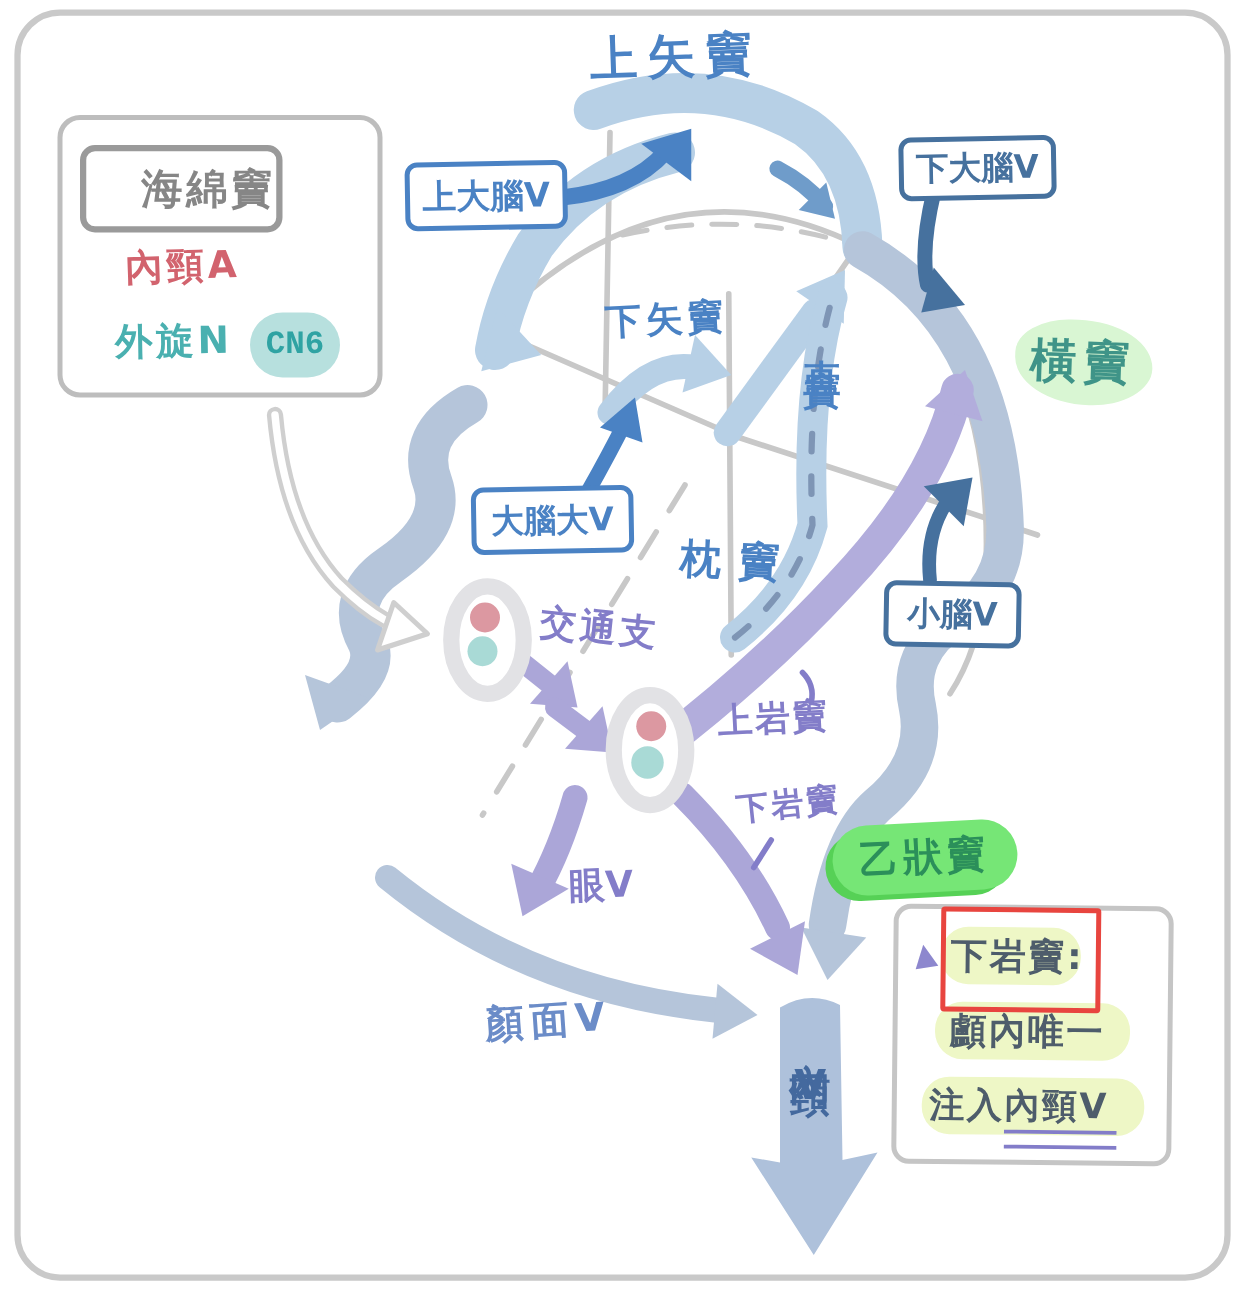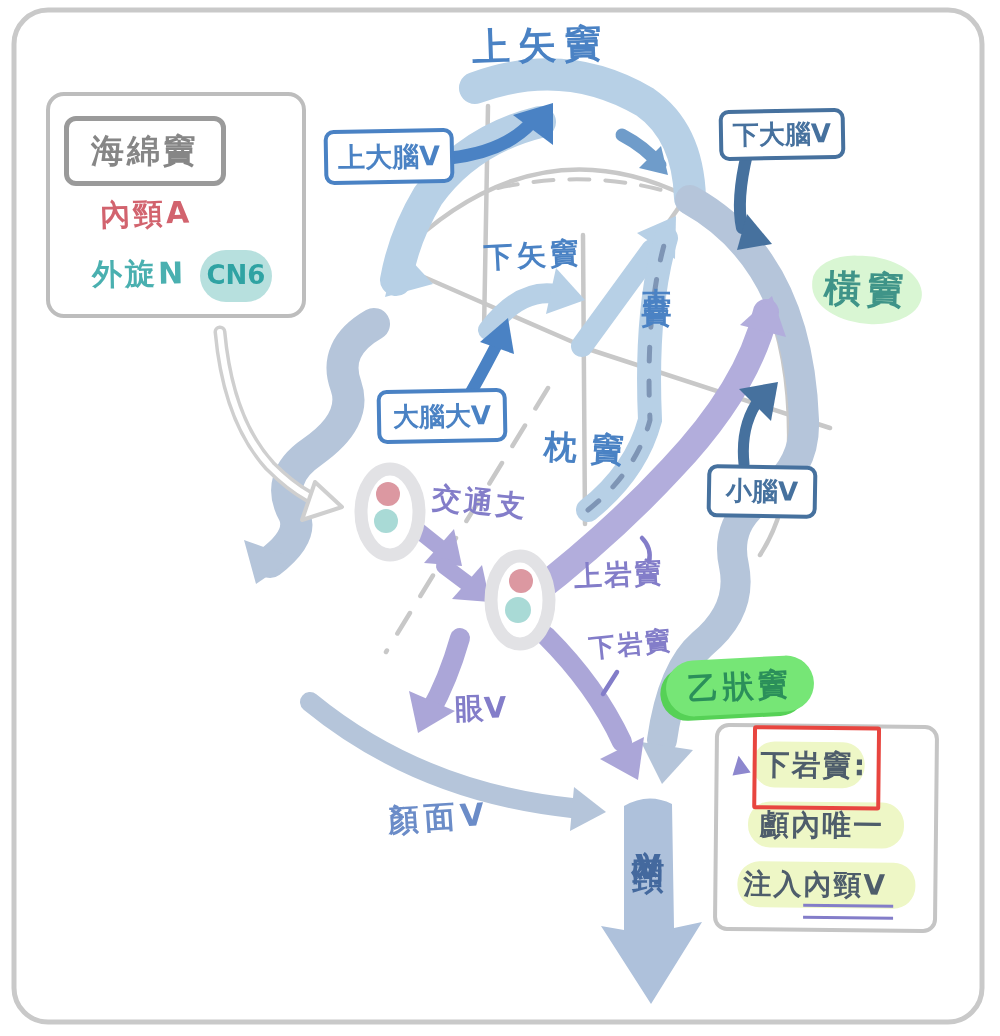--- a/index.html
+++ b/index.html
@@ -7,21 +7,21 @@
          font-family:"DejaVu Sans","Liberation Sans",sans-serif;}
   svg.draw{position:absolute;left:0;top:0;z-index:1;}
   .lbl{position:absolute;z-index:3;font-weight:bold;white-space:nowrap;line-height:1.05;}
   .vert{writing-mode:vertical-lr;text-orientation:upright;}
   .vbox{position:absolute;z-index:3;background:#fff;border:4px solid #4a82c4;border-radius:10px;
         display:flex;align-items:center;justify-content:center;font-weight:bold;}
   .pill{position:absolute;z-index:3;display:flex;align-items:center;justify-content:center;font-weight:bold;}
   .legend{position:absolute;left:46px;top:92px;width:252px;height:218px;border:4px solid #bdbdbd;
           border-radius:18px;background:#fff;z-index:3;}
   .legend-title{position:absolute;left:14px;top:20px;width:152px;height:60px;border:5px solid #9a9a9a;
-          border-radius:12px;display:flex;align-items:center;justify-content:center;
+          border-radius:12px;display:flex;align-items:center;justify-content:flex-end;
           font-size:33px;font-weight:bold;color:#868686;letter-spacing:3px;}
   .notebox{position:absolute;left:714px;top:724px;width:216px;height:200px;border:4px solid #c5c5c5;
           border-radius:14px;background:#fff;z-index:2;transform:rotate(0.6deg);}
   .hl{position:absolute;background:#eef7c6;border-radius:22px;z-index:1;}
   .ntxt{position:absolute;z-index:3;font-weight:bold;color:#4e5d6b;white-space:nowrap;}
   .redbox{position:absolute;left:34px;top:-2px;width:120px;height:76px;border:4px solid #e8453f;
           border-radius:3px;z-index:4;}
   .dblline{position:absolute;left:86px;top:176px;width:90px;height:9px;
           border-top:3.5px solid #837dc9;border-bottom:3.5px solid #837dc9;z-index:3;}
 </style>
@@ -160,21 +160,21 @@
 
   <div class="lbl vert" style="left:630px;top:824px;height:160px;font-size:33px;color:#44699e;letter-spacing:12px;">內頸V</div>
 
   <div class="legend">
     <div class="legend-title">
       <span>海綿竇</span>
     </div>
     <div class="lbl" style="left:50px;top:102px;font-size:30px;color:#d2636e;letter-spacing:3px;transform:rotate(-2deg);">內頸A</div>
     <div class="lbl" style="left:42px;top:162px;font-size:30px;color:#4ab0b0;letter-spacing:3px;transform:rotate(-1deg);">外旋N</div>
     <div class="pill" style="left:150px;top:154px;width:72px;height:52px;background:#b7e0de;border-radius:26px;">
-      <span class="lbl" style="position:static;font-size:26px;color:#2fa3a3;">CN6</span>
+      <span class="lbl" style="position:static;font-size:26px;color:#2fa3a3;font-family:Liberation Mono, monospace;">CN6</span>
     </div>
   </div>
 
   <div class="notebox">
     <div class="lbl" style="left:12px;top:24px;font-size:24px;color:#8d87ce;transform:rotate(-10deg);z-index:3;">▲</div>
     <div class="hl" style="left:34px;top:14px;width:112px;height:46px;"></div>
     <div class="hl" style="left:30px;top:74px;width:156px;height:46px;"></div>
     <div class="hl" style="left:20px;top:134px;width:178px;height:46px;"></div>
     <div class="redbox"></div>
     <div class="ntxt" style="left:42px;top:18px;font-size:29px;letter-spacing:2px;">下岩竇:</div>

